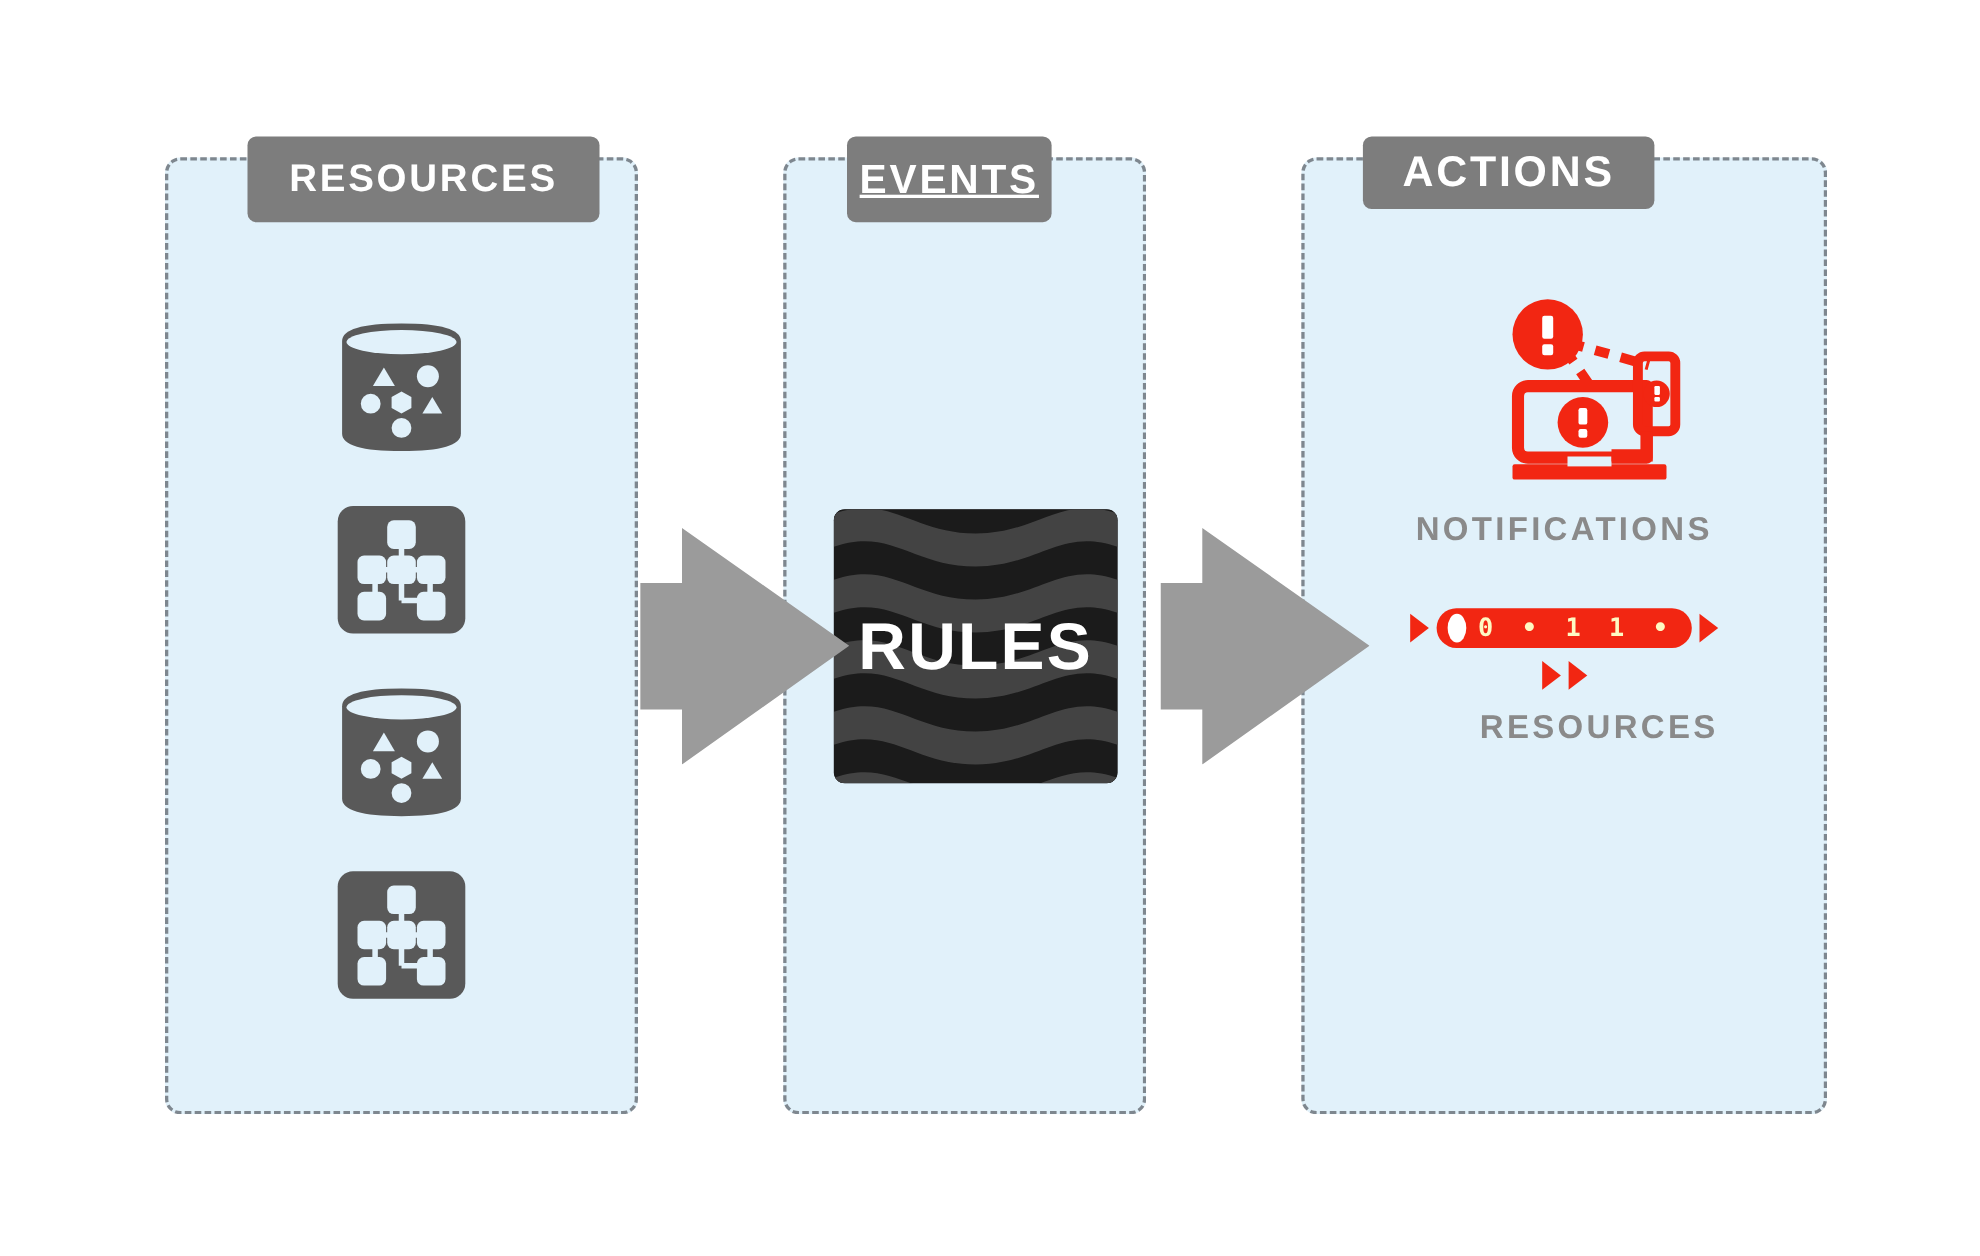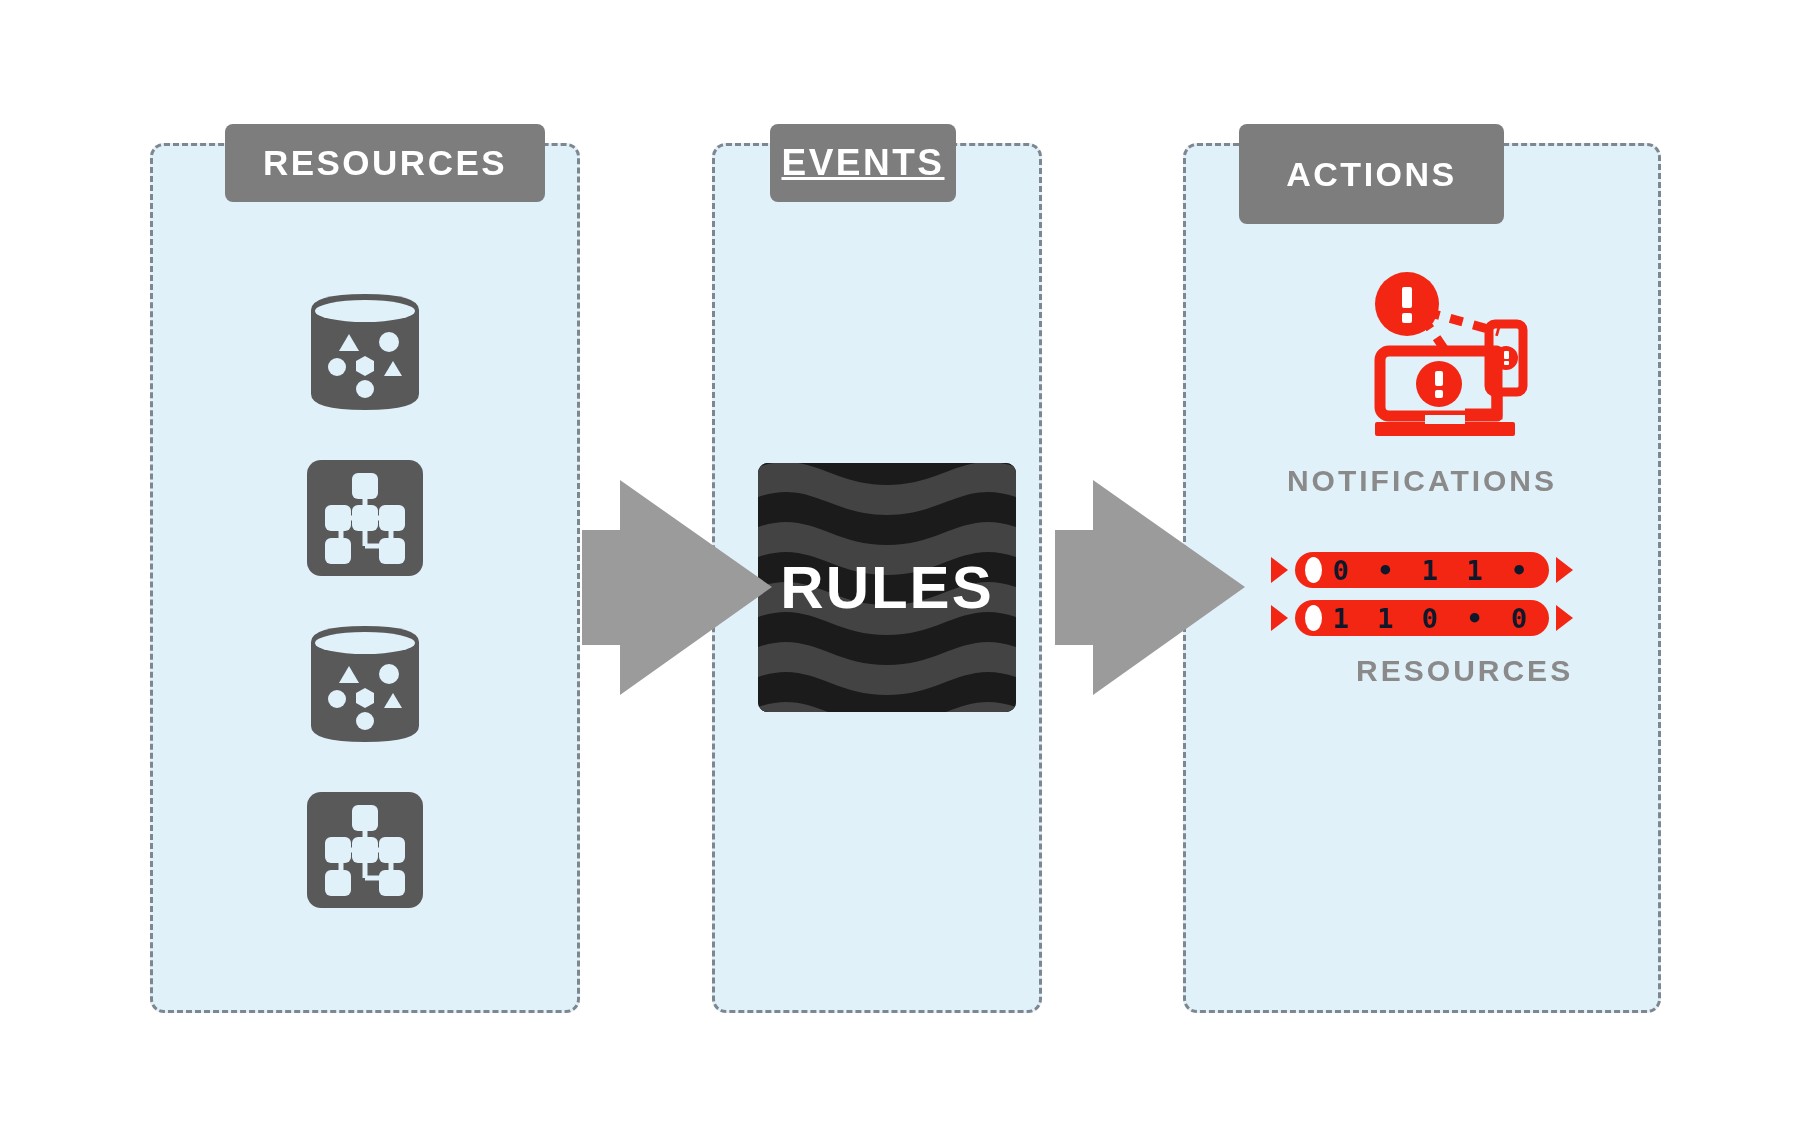--- a/index.html
+++ b/index.html
@@ -30,21 +30,21 @@
     background:#7d7d7d;
     border-radius:8px;
     color:#ffffff;
     font-weight:bold;
     letter-spacing:2.5px;
     display:flex;align-items:center;justify-content:center;
     box-sizing:border-box;
   }
   #hdr-resources{left:72px;width:320px;height:78px;font-size:35px;}
   #hdr-events   {left:55px;width:186px;height:78px;font-size:37px;text-decoration:underline;}
-  #hdr-actions  {left:53px;width:265px;height:100px;font-size:34px;}
+  #hdr-actions  {left:53px;width:265px;height:66px;font-size:39px;}
 
   .col-body{
     position:absolute;left:0;right:0;top:80px;bottom:0;
     display:flex;flex-direction:column;align-items:center;
   }
 
   
   .res-stack{display:flex;flex-direction:column;align-items:center;gap:38px;margin-top:62px;}
   .res-icon{width:120px;height:128px;}
 
@@ -101,23 +101,23 @@
     padding:0 16px 0 10px;
     gap:11px;
   }
   .pill-cap{
     width:17px;height:26px;
     border-radius:50%;
     background:#ffffff;
     flex:none;
   }
   .bits{
-    color:#0f172a;
+    color:#fef9c3;
     font-family:"DejaVu Sans Mono", monospace;
-    font-size:27px;
+    font-size:23px;
     font-weight:bold;
     letter-spacing:6px;
     white-space:pre;
   }
 </style>
 </head>
 <body>
 
 <div class="stage">
 
@@ -239,24 +239,20 @@
           <div class="stream-row">
             <div class="tri"></div>
             <div class="pill">
               <div class="pill-cap"></div>
               <div class="bits">0 • 1 1 •</div>
             </div>
             <div class="tri"></div>
           </div>
           <div class="stream-row">
             <div class="tri"></div>
-            <div class="pill">
-              <div class="pill-cap"></div>
-              <div class="bits">1 1 0 • 0</div>
-            </div>
             <div class="tri"></div>
           </div>
         </div>
         <div class="act-label">RESOURCES</div>
       </div>
 
 
     </div>
   </div>
 

